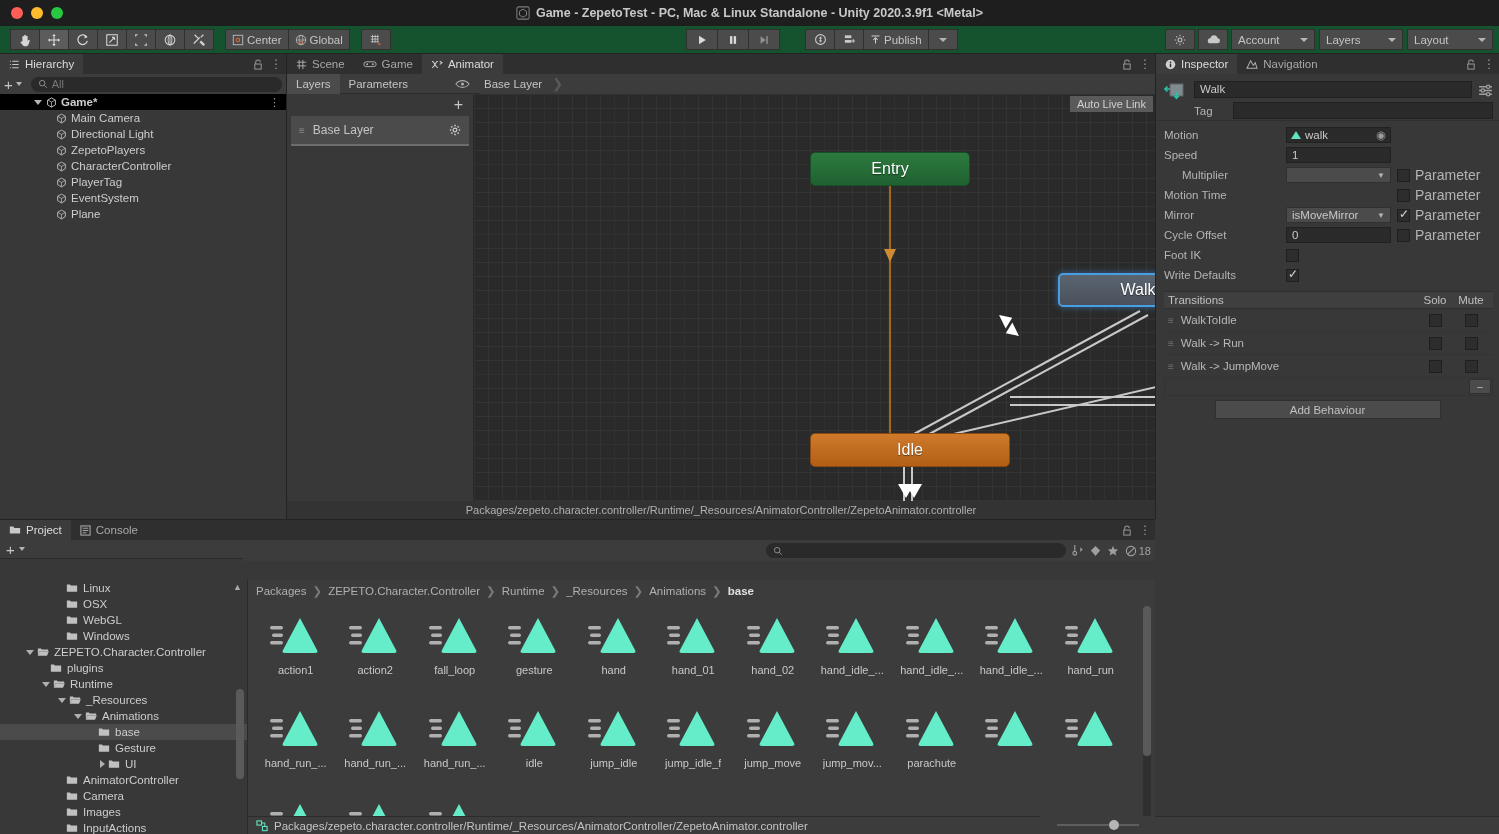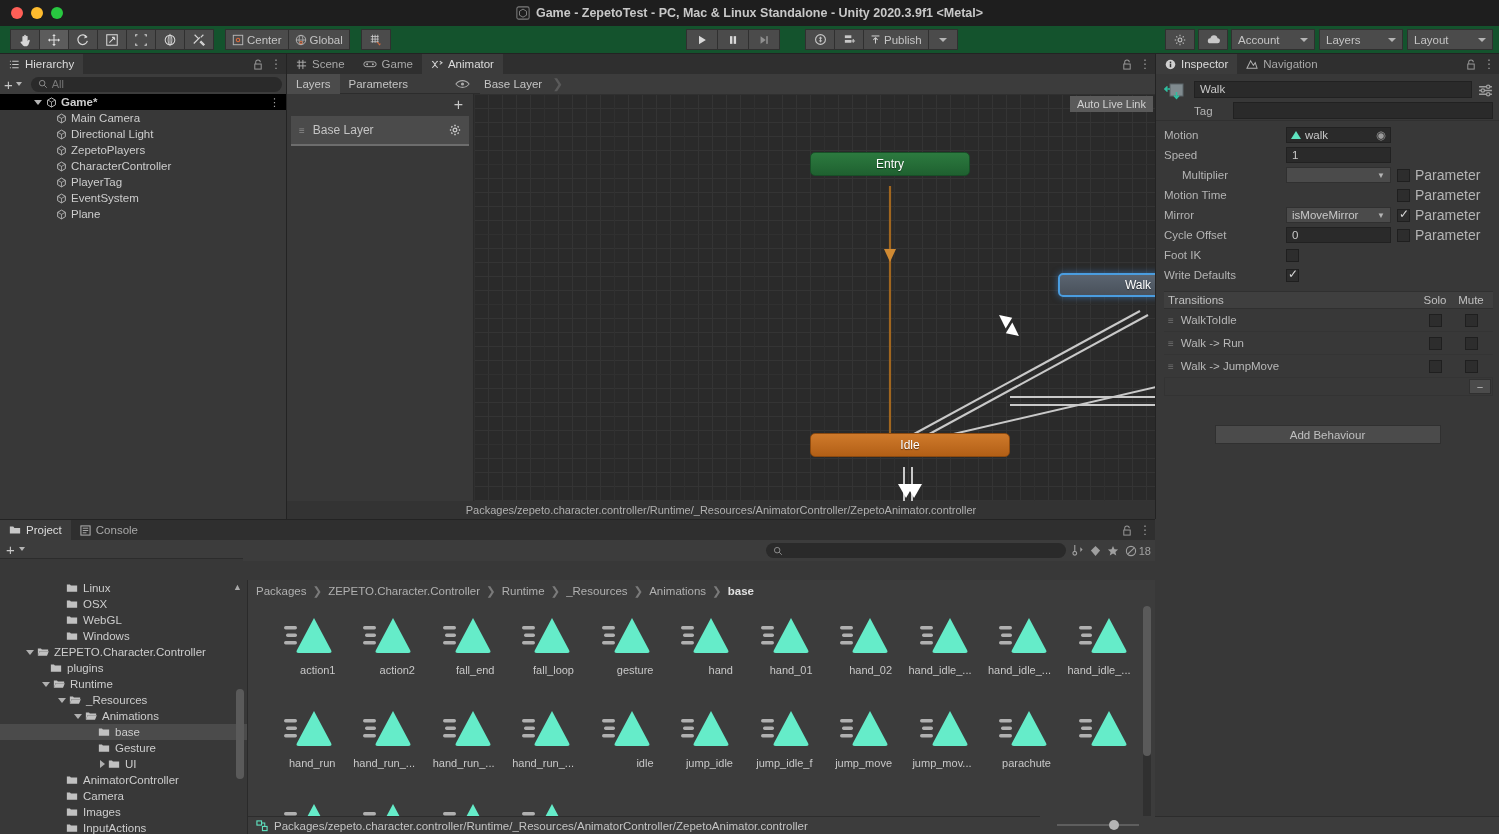--- a/index.html
+++ b/index.html
@@ -96,22 +96,22 @@
                padding:0 8px; position:relative; border-bottom:2px solid #6d6d6d;}
   .layer-hamb { color:#8a8a8a; font-size:10px; margin-right:8px;}
   .graph { flex:1; position:relative; overflow:hidden;
            background-color:#2a2a2a;
            background-image:
              linear-gradient(to right, #303030 1px, transparent 1px),
              linear-gradient(to bottom, #303030 1px, transparent 1px),
              linear-gradient(to right, #343434 1px, transparent 1px),
              linear-gradient(to bottom, #343434 1px, transparent 1px);
            background-size: 70px 70px, 70px 70px, 14px 14px, 14px 14px;}
-  .node { position:absolute; height:24px; border-radius:5px; display:flex;
-          align-items:center; justify-content:center; font-size:12px; color:#fff;
+  .node { position:absolute; height:34px; border-radius:5px; display:flex;
+          align-items:center; justify-content:center; font-size:16px; color:#fff;
           text-shadow:0 1px 1px rgba(0,0,0,.5);}
   .node.entry { background:linear-gradient(#2c7a3f,#1f6130); border:1px solid #184f27;}
   .node.idle  { background:linear-gradient(#cf7a2b,#b25f16); border:1px solid #8c4a10;}
   .node.walk  { background:linear-gradient(#5a6470,#49515b); border:2px solid #4a9de0;
                 box-shadow:0 0 7px rgba(70,150,230,.55);}
   .autolive { position:absolute; right:2px; top:2px; height:16px; background:#5a5a5a;
               color:#d0d0d0; font-size:11px; padding:0 7px; display:flex; align-items:center;}
   .statusstrip { position:absolute; left:0; right:0; bottom:0; height:18px; background:#333333;
                  display:flex; align-items:center; justify-content:center;
                  font-size:11px; color:#b0b0b0;}
@@ -155,21 +155,21 @@
   .trow { display:flex; align-items:center; height:23px; margin:0 6px 0 8px;
           font-size:11.5px; color:#b8b8b8; border-bottom:1px solid #343434; padding:0 4px;}
   .trow .hamb{color:#6f6f6f; margin-right:7px; font-size:10px;}
   .trow .tname{flex:1;}
   .trow .tbox{width:36px; display:flex; justify-content:center;}
   .minusbar { display:flex; justify-content:flex-end; margin:0 6px 0 8px; height:18px;
               border:1px solid #333; border-top:none; align-items:center;}
   .minusbtn { width:22px; height:15px; background:#4b4b4b; border:1px solid #303030;
               display:flex; align-items:center; justify-content:center; color:#c0c0c0;
               font-size:11px; margin-right:1px;}
-  .addbeh { margin:29px auto 0; width:226px; height:19px; background:#4b4b4b;
+  .addbeh { margin:4px auto 0; width:226px; height:19px; background:#4b4b4b;
             border:1px solid #303030; display:flex; align-items:center; justify-content:center;
             font-size:11.5px; color:#c0c0c0;}
 
   
   #project { left:0; top:519px; width:1155px; height:315px; background:#383838;
              border-top:1px solid #232323;}
   .proj-tools { height:19px; background:#3c3c3c; display:flex; align-items:center;
                 padding:0 6px; gap:4px; border-bottom:1px solid #2c2c2c;}
   .proj-search-row { position:absolute; right:0; top:20px; width:912px; height:21px;
                      background:#3c3c3c; display:flex; align-items:center; justify-content:flex-end;
@@ -189,21 +189,21 @@
                  border-left:5px solid #b0b0b0; border-right:none;}
   .tri2.none { border:none; width:5px; margin-right:3px;}
   .browser { flex:1; position:relative; background:#3c3c3c; overflow:hidden;}
   .crumb2 { height:21px; display:flex; align-items:center; padding:0 8px;
             font-size:11.5px; color:#b0b0b0; gap:6px;}
   .crumb2 b { color:#e0e0e0; font-weight:bold;}
   .crumb2 .sl { color:#7a7a7a;}
   .grid { position:absolute; left:8px; top:24px; right:16px; bottom:0;
           display:flex; flex-wrap:wrap; align-content:flex-start;}
   .asset { width:79.5px; height:93px; display:flex; flex-direction:column;
-           align-items:flex-end; padding-top:8px;}
+           align-items:center; padding-top:8px;}
   .asset .lbl { font-size:11px; color:#c8c8c8; margin-top:6px; max-width:76px;
                 overflow:hidden; white-space:nowrap; text-overflow:ellipsis; text-align:center;}
   .vscroll { position:absolute; right:4px; top:26px; bottom:4px; width:8px; background:#303030;
              border-radius:4px;}
   .vscroll .thumb{position:absolute; left:0; width:8px; background:#5a5a5a; border-radius:4px;}
   .treescroll { position:absolute; right:3px; top:4px; bottom:4px; width:8px;}
   .treescroll .thumb{position:absolute; left:0; width:8px; background:#5a5a5a; border-radius:4px;
                      top:105px; height:90px;}
   .arrowup, .arrowdn { position:absolute; right:2px; color:#aaa; font-size:9px;}
 
@@ -1012,31 +1012,20 @@
             </div>
             <div class="asset">
               <svg width="52" height="46" viewBox="0 0 52 46">
   <g fill="#b0b0b0">
                   <rect x="0" y="14" width="13" height="3.4" rx="1.7"></rect>
                   <rect x="2" y="21.5" width="11" height="3.4" rx="1.7"></rect>
                   <rect x="0" y="29" width="13" height="3.4" rx="1.7"></rect>
                 </g>
   <path d="M30 6 L47 38 Q48.6 41 45.2 41 L14.8 41 Q11.4 41 13 38 Z" fill="#65ecc9"></path>
 </svg>
-              <span class="lbl">fall_end</span>
-            </div>
-            <div class="asset">
-              <svg width="52" height="46" viewBox="0 0 52 46">
-  <g fill="#b0b0b0">
-                  <rect x="0" y="14" width="13" height="3.4" rx="1.7"></rect>
-                  <rect x="2" y="21.5" width="11" height="3.4" rx="1.7"></rect>
-                  <rect x="0" y="29" width="13" height="3.4" rx="1.7"></rect>
-                </g>
-  <path d="M30 6 L47 38 Q48.6 41 45.2 41 L14.8 41 Q11.4 41 13 38 Z" fill="#65ecc9"></path>
-</svg>
               <span class="lbl">fall_loop</span>
             </div>
             <div class="asset">
               <svg width="52" height="46" viewBox="0 0 52 46">
   <g fill="#b0b0b0">
                   <rect x="0" y="14" width="13" height="3.4" rx="1.7"></rect>
                   <rect x="2" y="21.5" width="11" height="3.4" rx="1.7"></rect>
                   <rect x="0" y="29" width="13" height="3.4" rx="1.7"></rect>
                 </g>
   <path d="M30 6 L47 38 Q48.6 41 45.2 41 L14.8 41 Q11.4 41 13 38 Z" fill="#65ecc9"></path>

